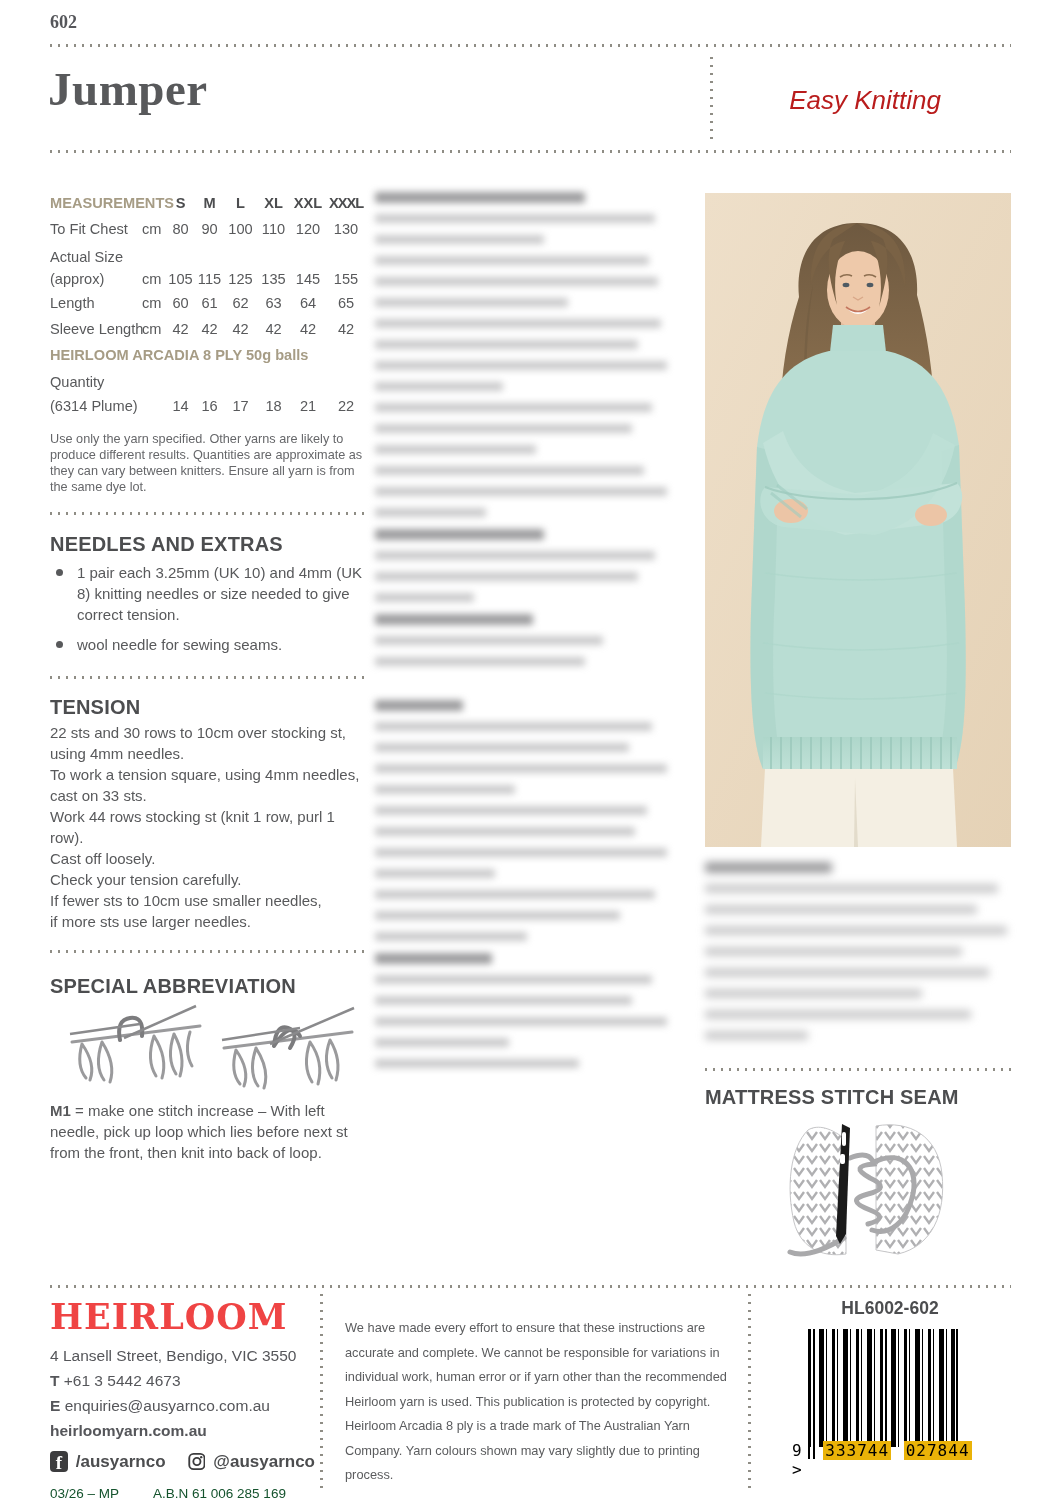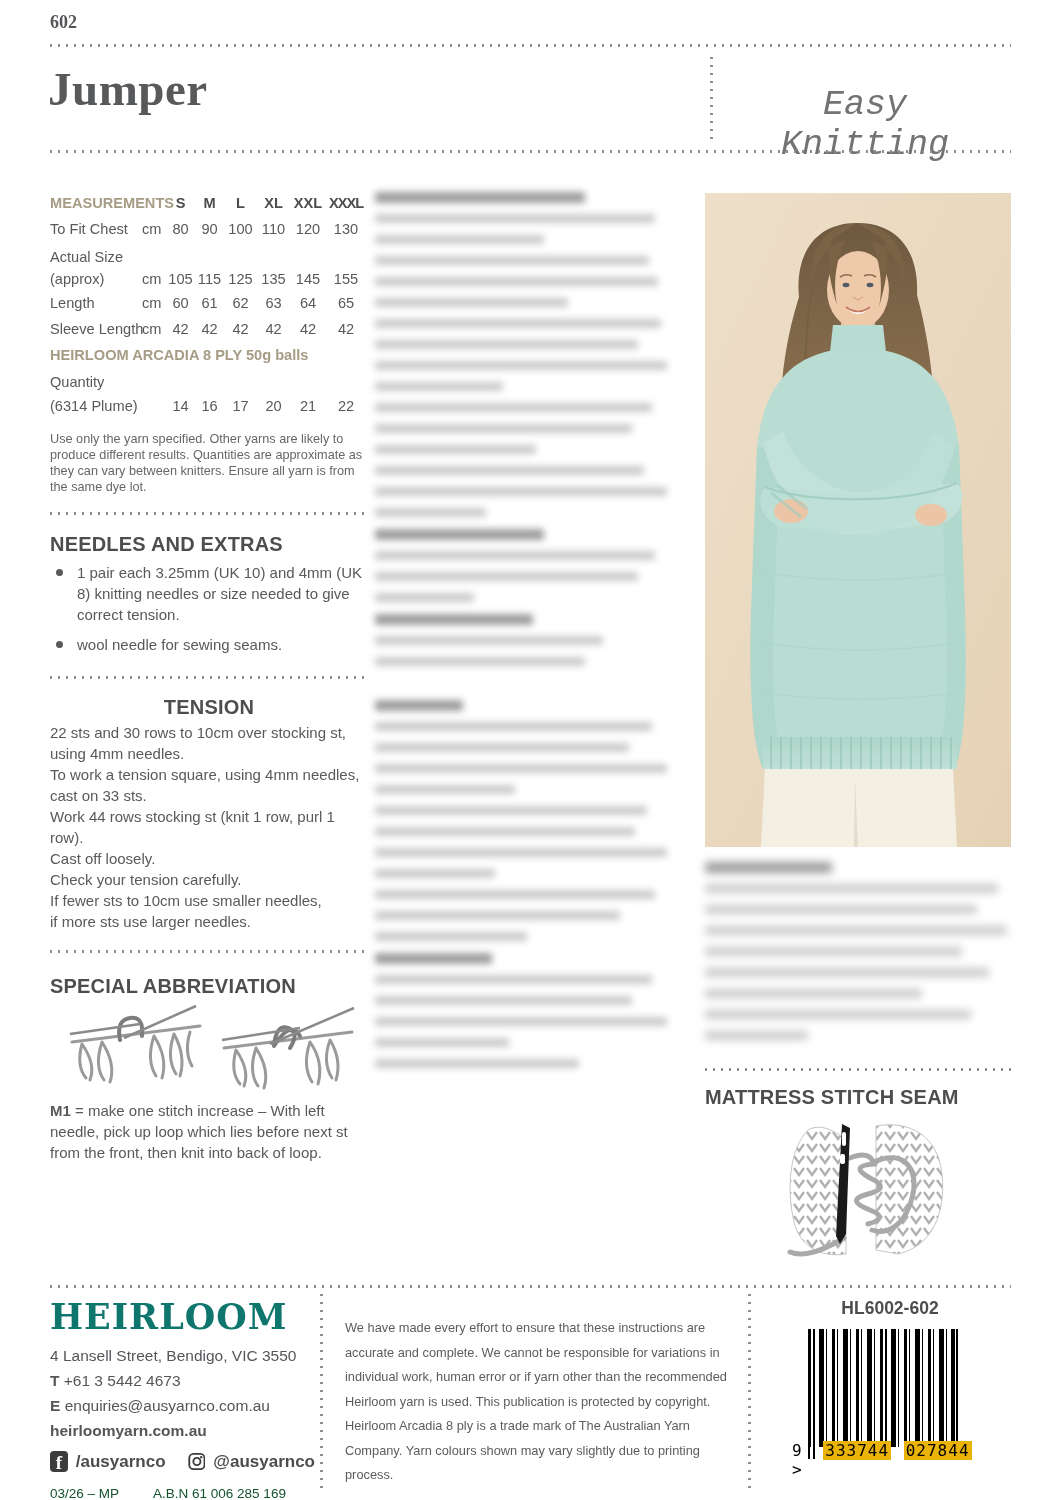--- a/index.html
+++ b/index.html
@@ -5,41 +5,41 @@
   html,body{margin:0;padding:0;background:#ffffff;}
   body{width:1061px;height:1500px;position:relative;overflow:hidden;
        font-family:"Liberation Sans",sans-serif;color:#58595b;}
   .abs{position:absolute;}
   
   .hdots{height:3px;background-image:repeating-linear-gradient(90deg,#8f8d85 0 2px,transparent 2px 8px);}
   .vdots{width:3px;background-image:repeating-linear-gradient(180deg,#8f8d85 0 2px,transparent 2px 8px);}
   
   .pagenum{font-family:"Liberation Serif",serif;font-weight:bold;font-size:18px;color:#55565a;}
   .title{font-family:"Liberation Serif",serif;font-weight:bold;font-size:47px;color:#58595b;letter-spacing:.5px;}
-  .easy{font-family:Liberation Mono, monospace;font-style:italic;font-size:35px;color:#737373;}
+  .easy{font-family:Liberation Sans, sans-serif;font-style:italic;font-size:26px;color:#b91c1c;}
   
   .lcol{left:50px;top:190px;width:318px;position:absolute;}
   .mrow{display:grid;grid-template-columns:92px 24px 29px 29px 33px 33px 36px 40px;align-items:end;}
   .mrow .num{text-align:center;}
   .thead{font-weight:bold;color:#4c4d4f;}
   .tan{color:#a69c85;font-weight:bold;}
   .cell{font-size:14.6px;line-height:26px;white-space:nowrap;}
   .cell2{font-size:14.6px;line-height:22px;white-space:nowrap;}
   .note{font-size:12.7px;line-height:16px;color:#66676a;margin-top:12px;}
   .sechead{font-size:20px;font-weight:bold;color:#4c4d4f;letter-spacing:.2px;}
   .bodytxt{font-size:15px;line-height:21px;color:#58595b;}
   .bullet-row{display:flex;margin-top:6px;}
   .bdot{width:7px;height:7px;border-radius:50%;background:#58595b;margin:7px 14px 0 6px;flex:none;}
   
   .blurwrap{filter:blur(3.6px);}
   .bl{height:9px;background:#8a8a8c;opacity:.45;border-radius:2px;margin-bottom:12px;}
   .bh{height:11px;background:#5f5f62;opacity:.62;border-radius:2px;margin:10px 0 11px 0;display:block;}
   .bgap{height:12px;}
   
-  .flogo{font-family:"DejaVu Serif",serif;font-weight:bold;font-size:35px;color:#0f766e;letter-spacing:1px;}
+  .flogo{font-family:"DejaVu Serif",serif;font-weight:bold;font-size:35px;color:#ef4444;letter-spacing:1px;}
   .faddr{font-size:15.5px;line-height:25px;color:#55565a;}
   .fb-ic{width:21px;height:21px;border-radius:4px;background:#3c3c3e;color:#fff;display:inline-flex;
          align-items:flex-end;justify-content:center;font-family:"Liberation Serif",serif;
          font-weight:bold;font-size:19px;line-height:19px;overflow:hidden;vertical-align:-4px;}
   .social{font-size:17px;font-weight:bold;color:#4c4d4f;}
   .smallrow{font-size:13.5px;color:#14532d;}
   .disc{font-size:12.8px;line-height:24.5px;color:#5b5c5e;}
   .bc-code{font-size:17.5px;font-weight:bold;color:#4c4d4f;text-align:center;}
   .bars{position:absolute;left:18px;top:0;width:148px;height:118px;
         background:repeating-linear-gradient(90deg,#000 0 3px,#fff 3px 5px,#000 5px 6px,#fff 6px 11px,#000 11px 16px,#fff 16px 18px,#000 18px 19px,#fff 19px 24px);}
@@ -121,21 +121,21 @@
     </div>
 
     <div class="cell tan">HEIRLOOM ARCADIA 8 PLY 50g balls</div>
     <div class="cell2" style="padding-top:3px;">Quantity</div>
     <div class="mrow cell">
       <span>(6314 Plume)</span>
       <span></span>
       <span class="num">14</span>
       <span class="num">16</span>
       <span class="num">17</span>
-      <span class="num">20</span>
+      <span class="num">18</span>
       <span class="num">21</span>
       <span class="num">22</span>
     </div>
   </div>
 
   <div class="note">Use only the yarn specified. Other yarns are likely to produce different results. Quantities are approximate as they can vary between knitters. Ensure all yarn is from the same dye lot.</div>
 
   <div class="hdots" style="margin-top:17px;"></div>
 
   <div class="sechead" style="margin-top:18px;">NEEDLES AND EXTRAS</div>
@@ -143,21 +143,21 @@
     <span class="bdot"></span>
     <span class="bodytxt">1 pair each 3.25mm (UK 10) and 4mm (UK 8) knitting needles or size needed to give correct tension.</span>
   </div>
   <div class="bullet-row" style="margin-top:9px;">
     <span class="bdot"></span>
     <span class="bodytxt">wool needle for sewing seams.</span>
   </div>
 
   <div class="hdots" style="margin-top:21px;"></div>
 
-  <div class="sechead" style="margin-top:17px;text-align:center;">TENSION</div>
+  <div class="sechead" style="margin-top:17px;">TENSION</div>
   <div class="bodytxt" style="margin-top:3px;white-space:pre-line;">22 sts and 30 rows to 10cm over stocking st, using 4mm needles.
 To work a tension square, using 4mm needles, cast on 33 sts.
 Work 44 rows stocking st (knit 1 row, purl 1 row).
 Cast off loosely.
 Check your tension carefully.
 If fewer sts to 10cm use smaller needles,
 if more sts use larger needles.</div>
 
   <div class="hdots" style="margin-top:18px;"></div>
 

